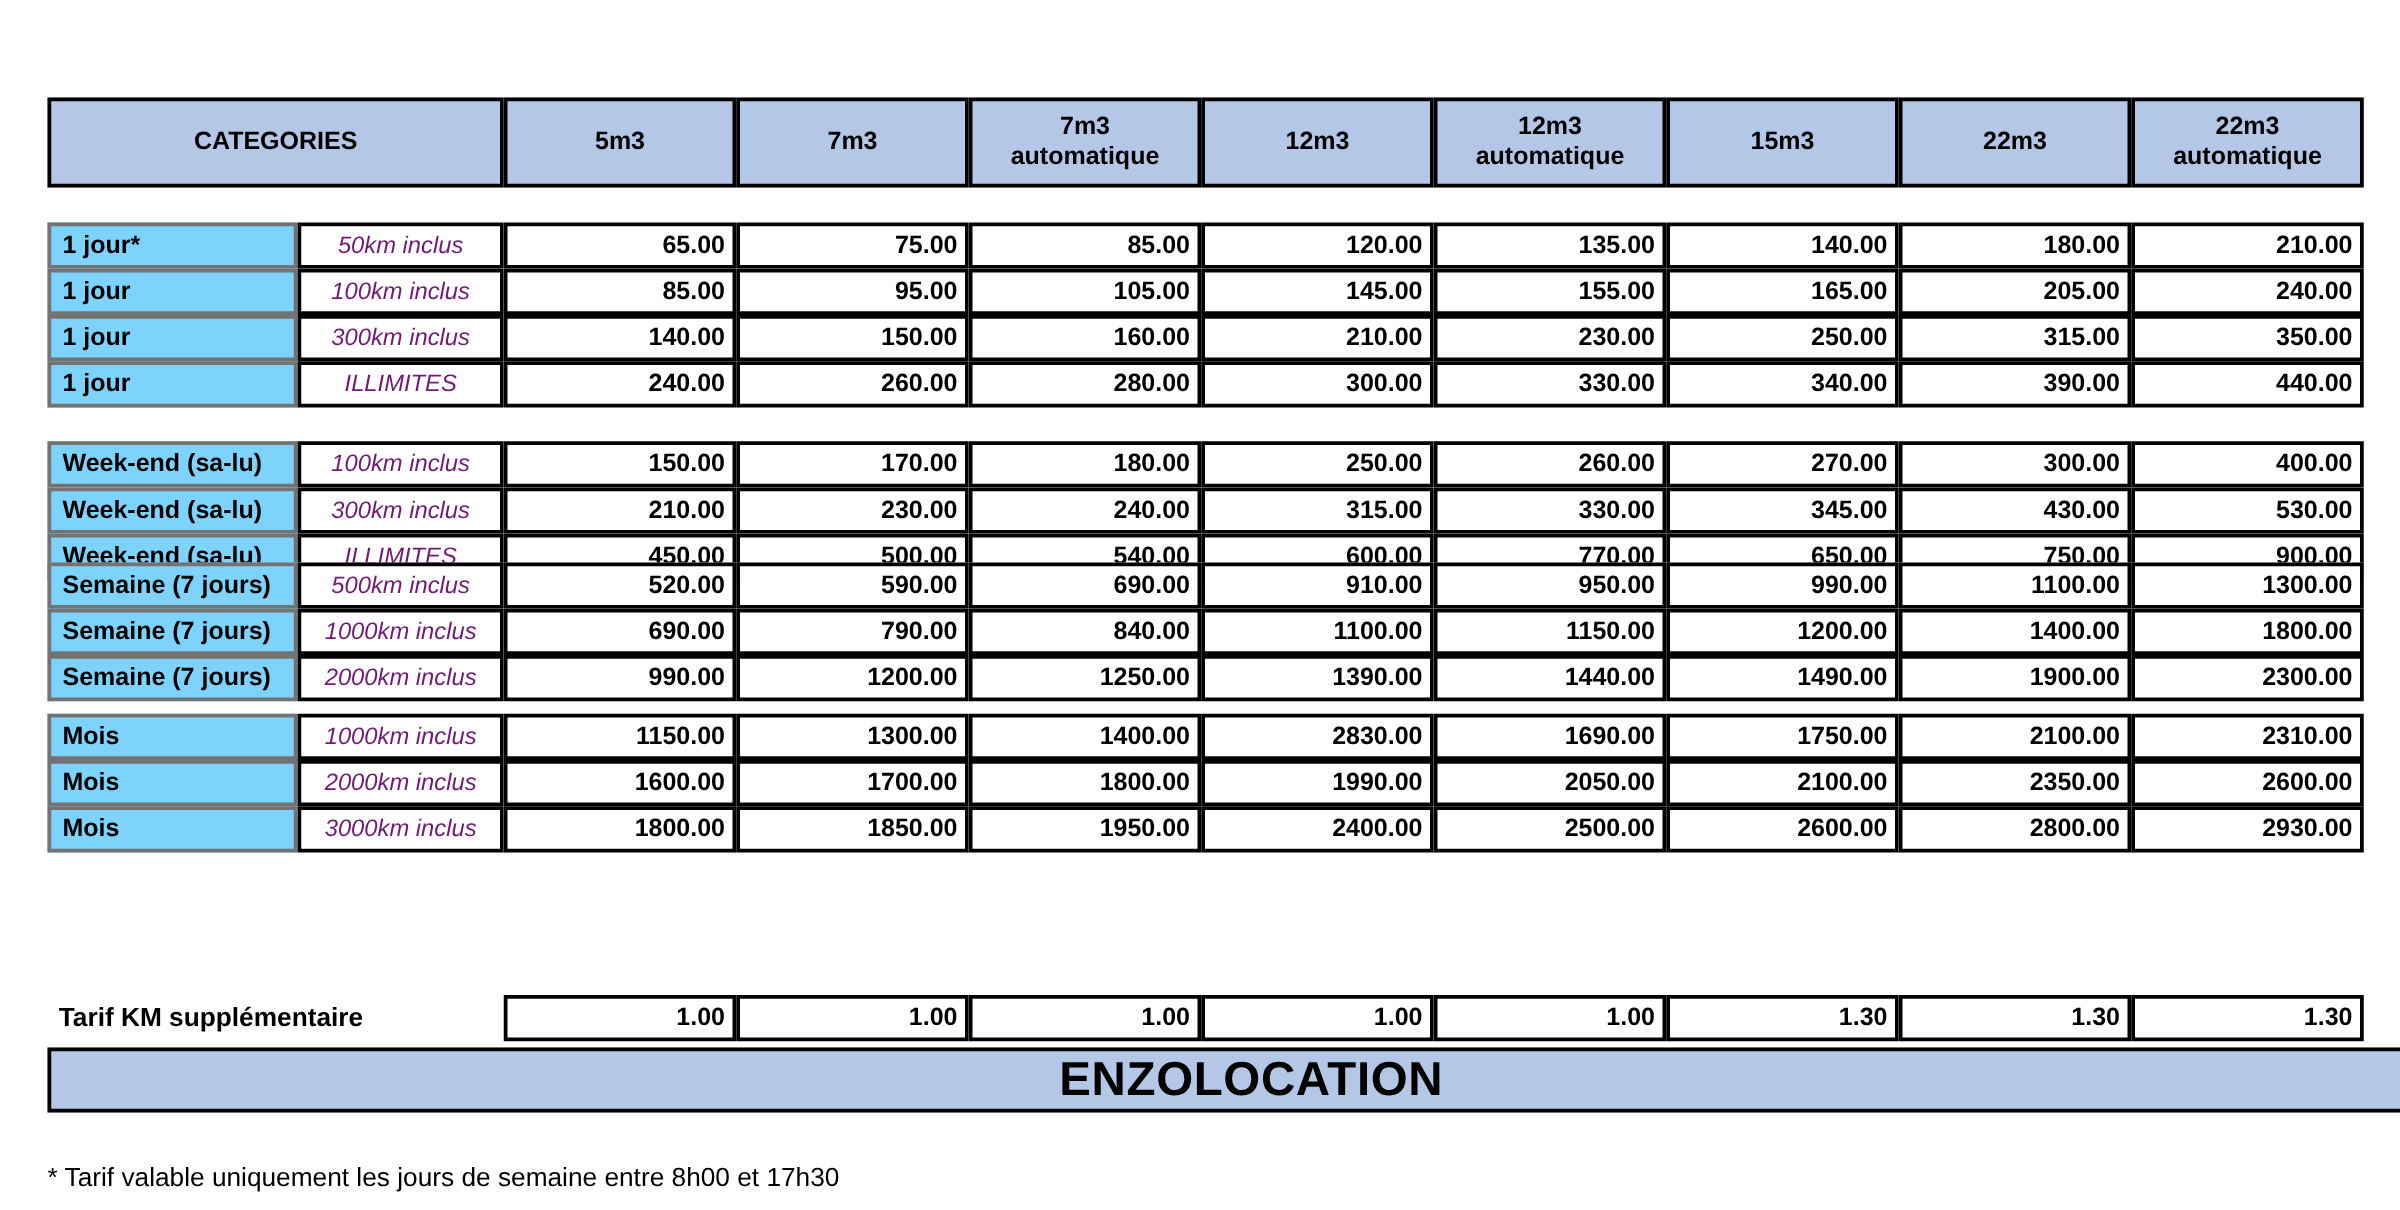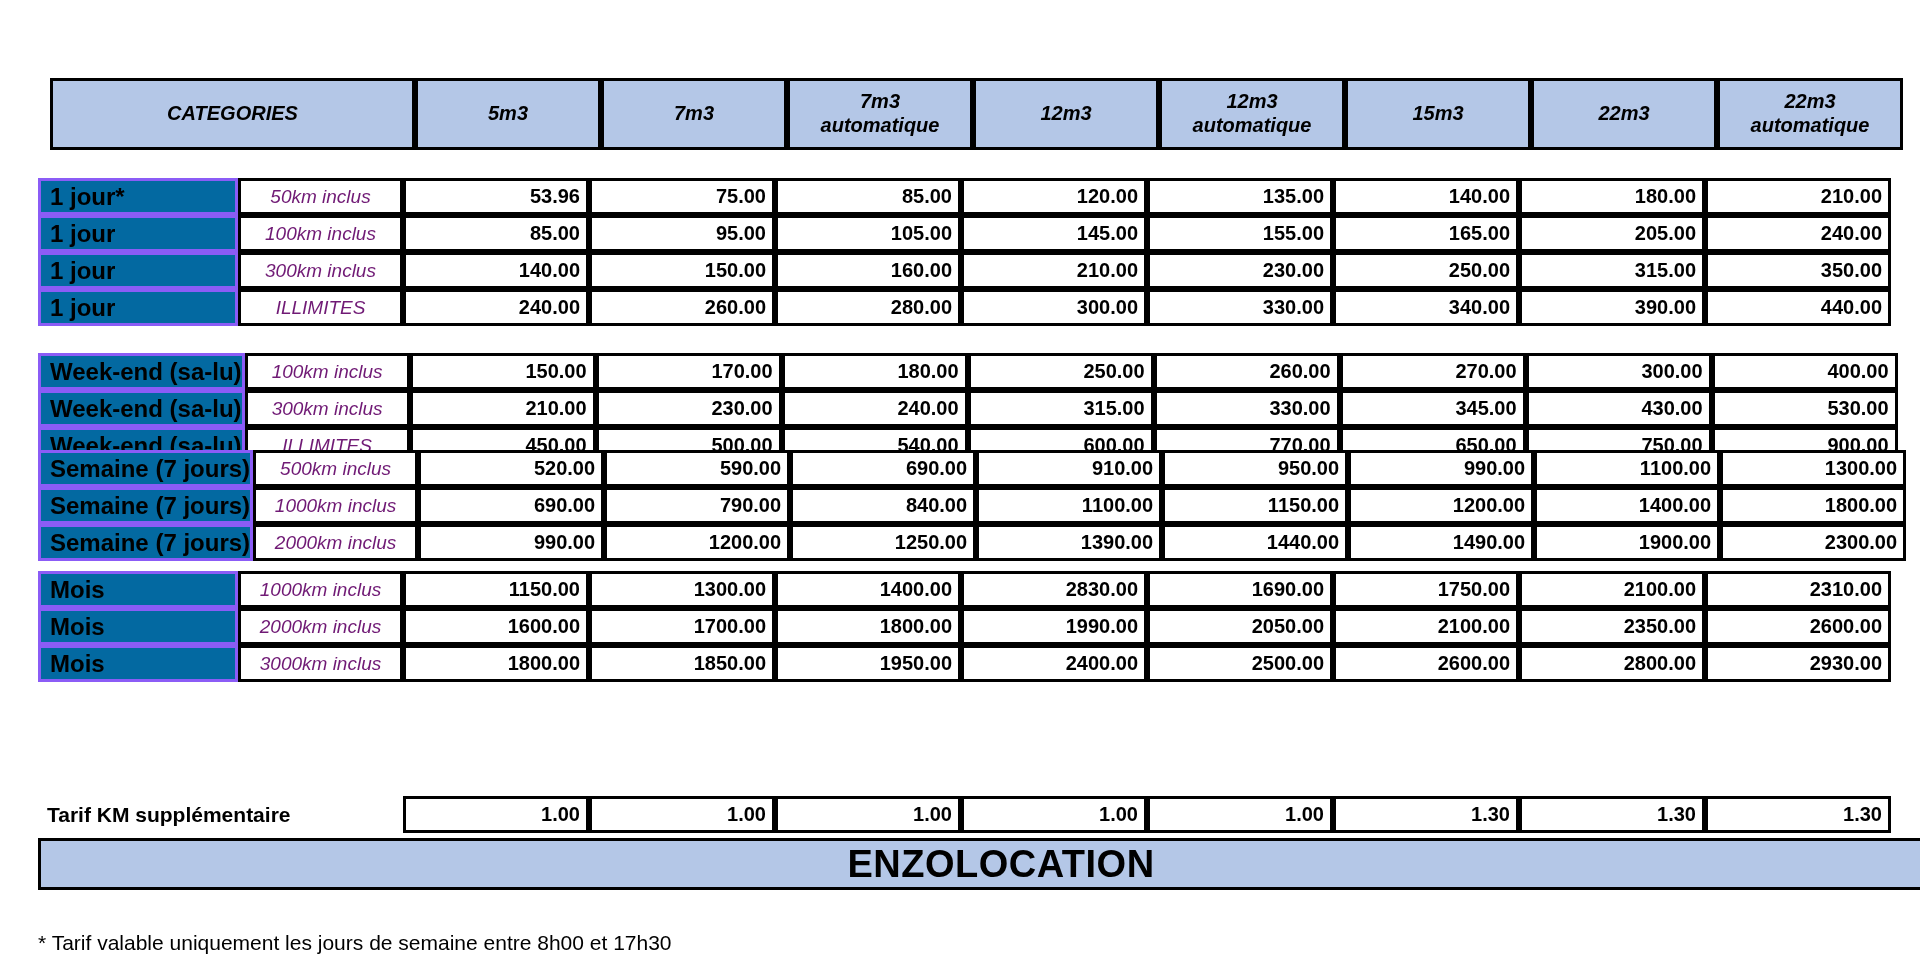--- a/index.html
+++ b/index.html
@@ -30,23 +30,22 @@
   }
 
   
   col.c-cat   { width: 200px; }
   col.c-km    { width: 165px; }
   col.c-val   { width: 186px; }
 
   
   #header-wrap {
     position: absolute;
-    left: 50px;
+    left: 38px;
     top: 78px;
-    font-style: italic;
   }
 
   .hdr-cell {
     background: #b4c7e7;
     border: 3px solid #000000;
     height: 72px;
     text-align: center;
     vertical-align: middle;
     font-size: 20px;
     font-weight: bold;
@@ -56,24 +55,24 @@
   }
   .hdr-cell + .hdr-cell { border-left-width: 3px; }
 
   
   .block {
     position: absolute;
     left: 38px;
   }
 
   .cell-cat {
-    background: #0369a1;
-    border: 3px solid #8b5cf6;
+    background: #7dd3fc;
+    border: 3px solid #737373;
     height: 37px;
-    font-size: 24px;
+    font-size: 20px;
     font-weight: bold;
     color: #000000;
     text-align: left;
     vertical-align: middle;
     padding: 0 0 0 9px;
     white-space: nowrap;
   }
 
   .cell-km {
     background: #ffffff;
@@ -194,21 +193,21 @@
             <col class="c-val">
             <col class="c-val">
             <col class="c-val">
             <col class="c-val">
             <col class="c-val">
           </colgroup>
           <tbody>
             <tr>
               <td class="cell-cat">1 jour*</td>
               <td class="cell-km">50km inclus</td>
-              <td class="cell-val">53.96</td>
+              <td class="cell-val">65.00</td>
               <td class="cell-val">75.00</td>
               <td class="cell-val">85.00</td>
               <td class="cell-val">120.00</td>
               <td class="cell-val">135.00</td>
               <td class="cell-val">140.00</td>
               <td class="cell-val">180.00</td>
               <td class="cell-val">210.00</td>
             </tr>
             <tr>
               <td class="cell-cat">1 jour</td>

